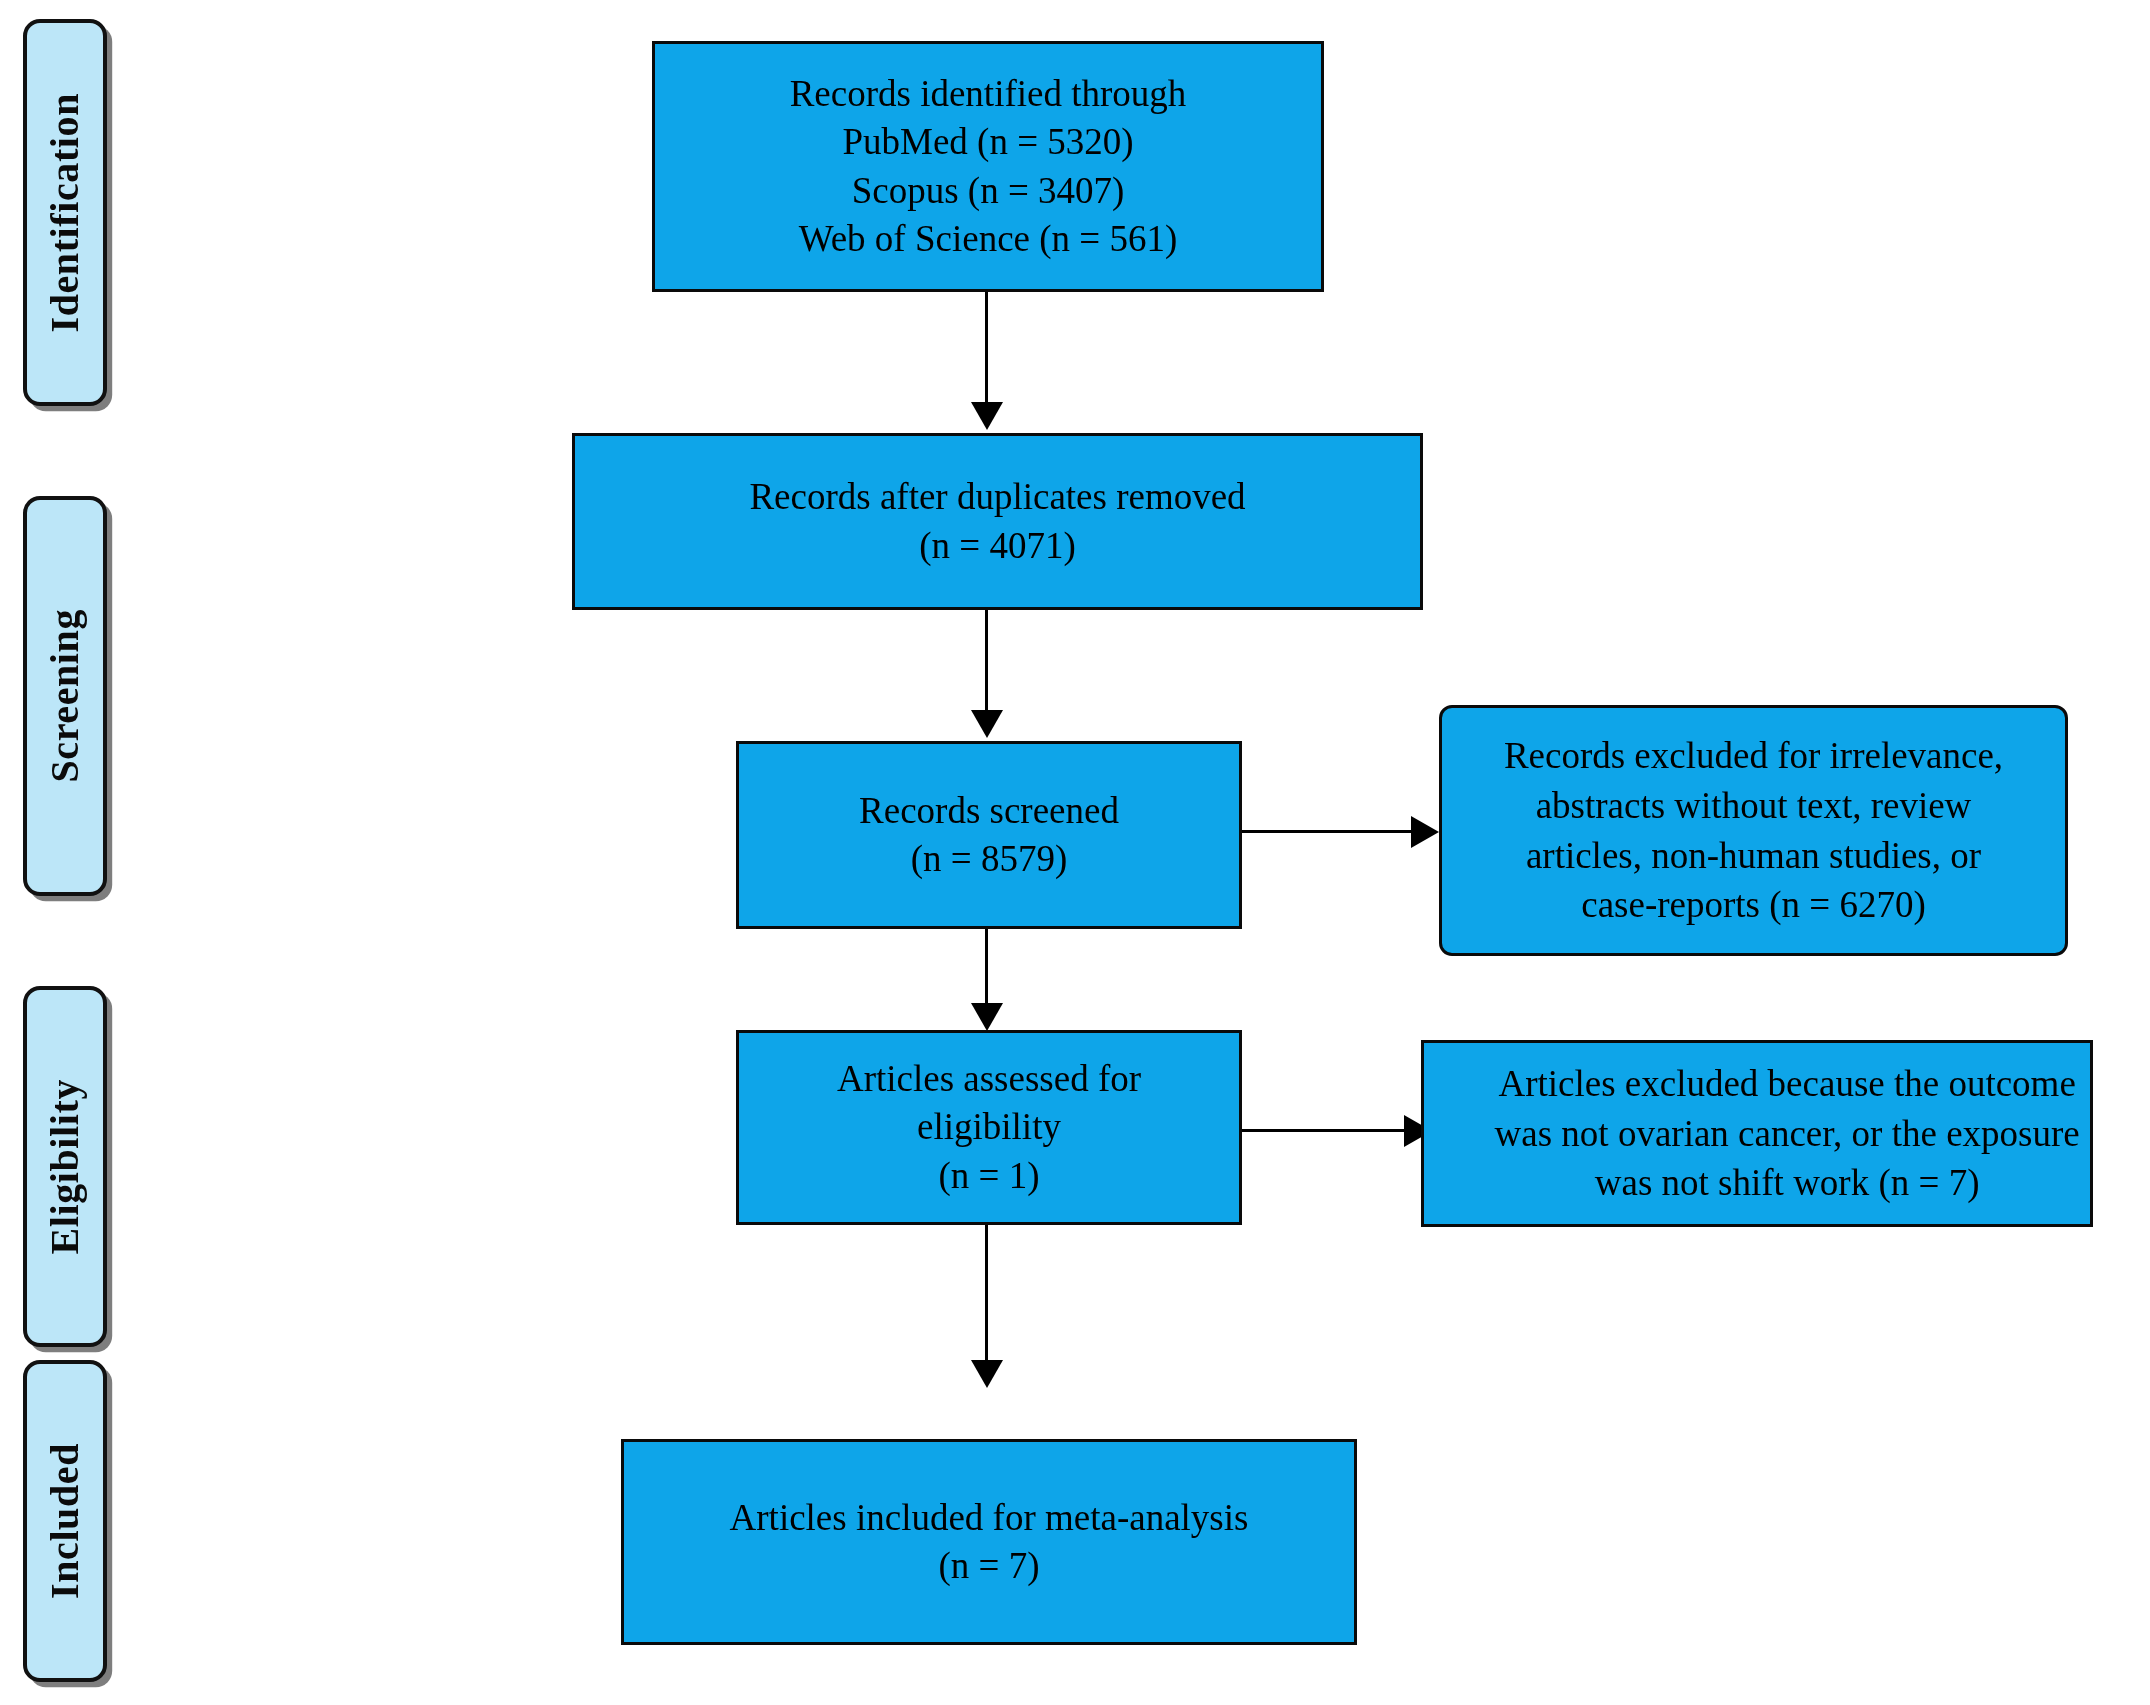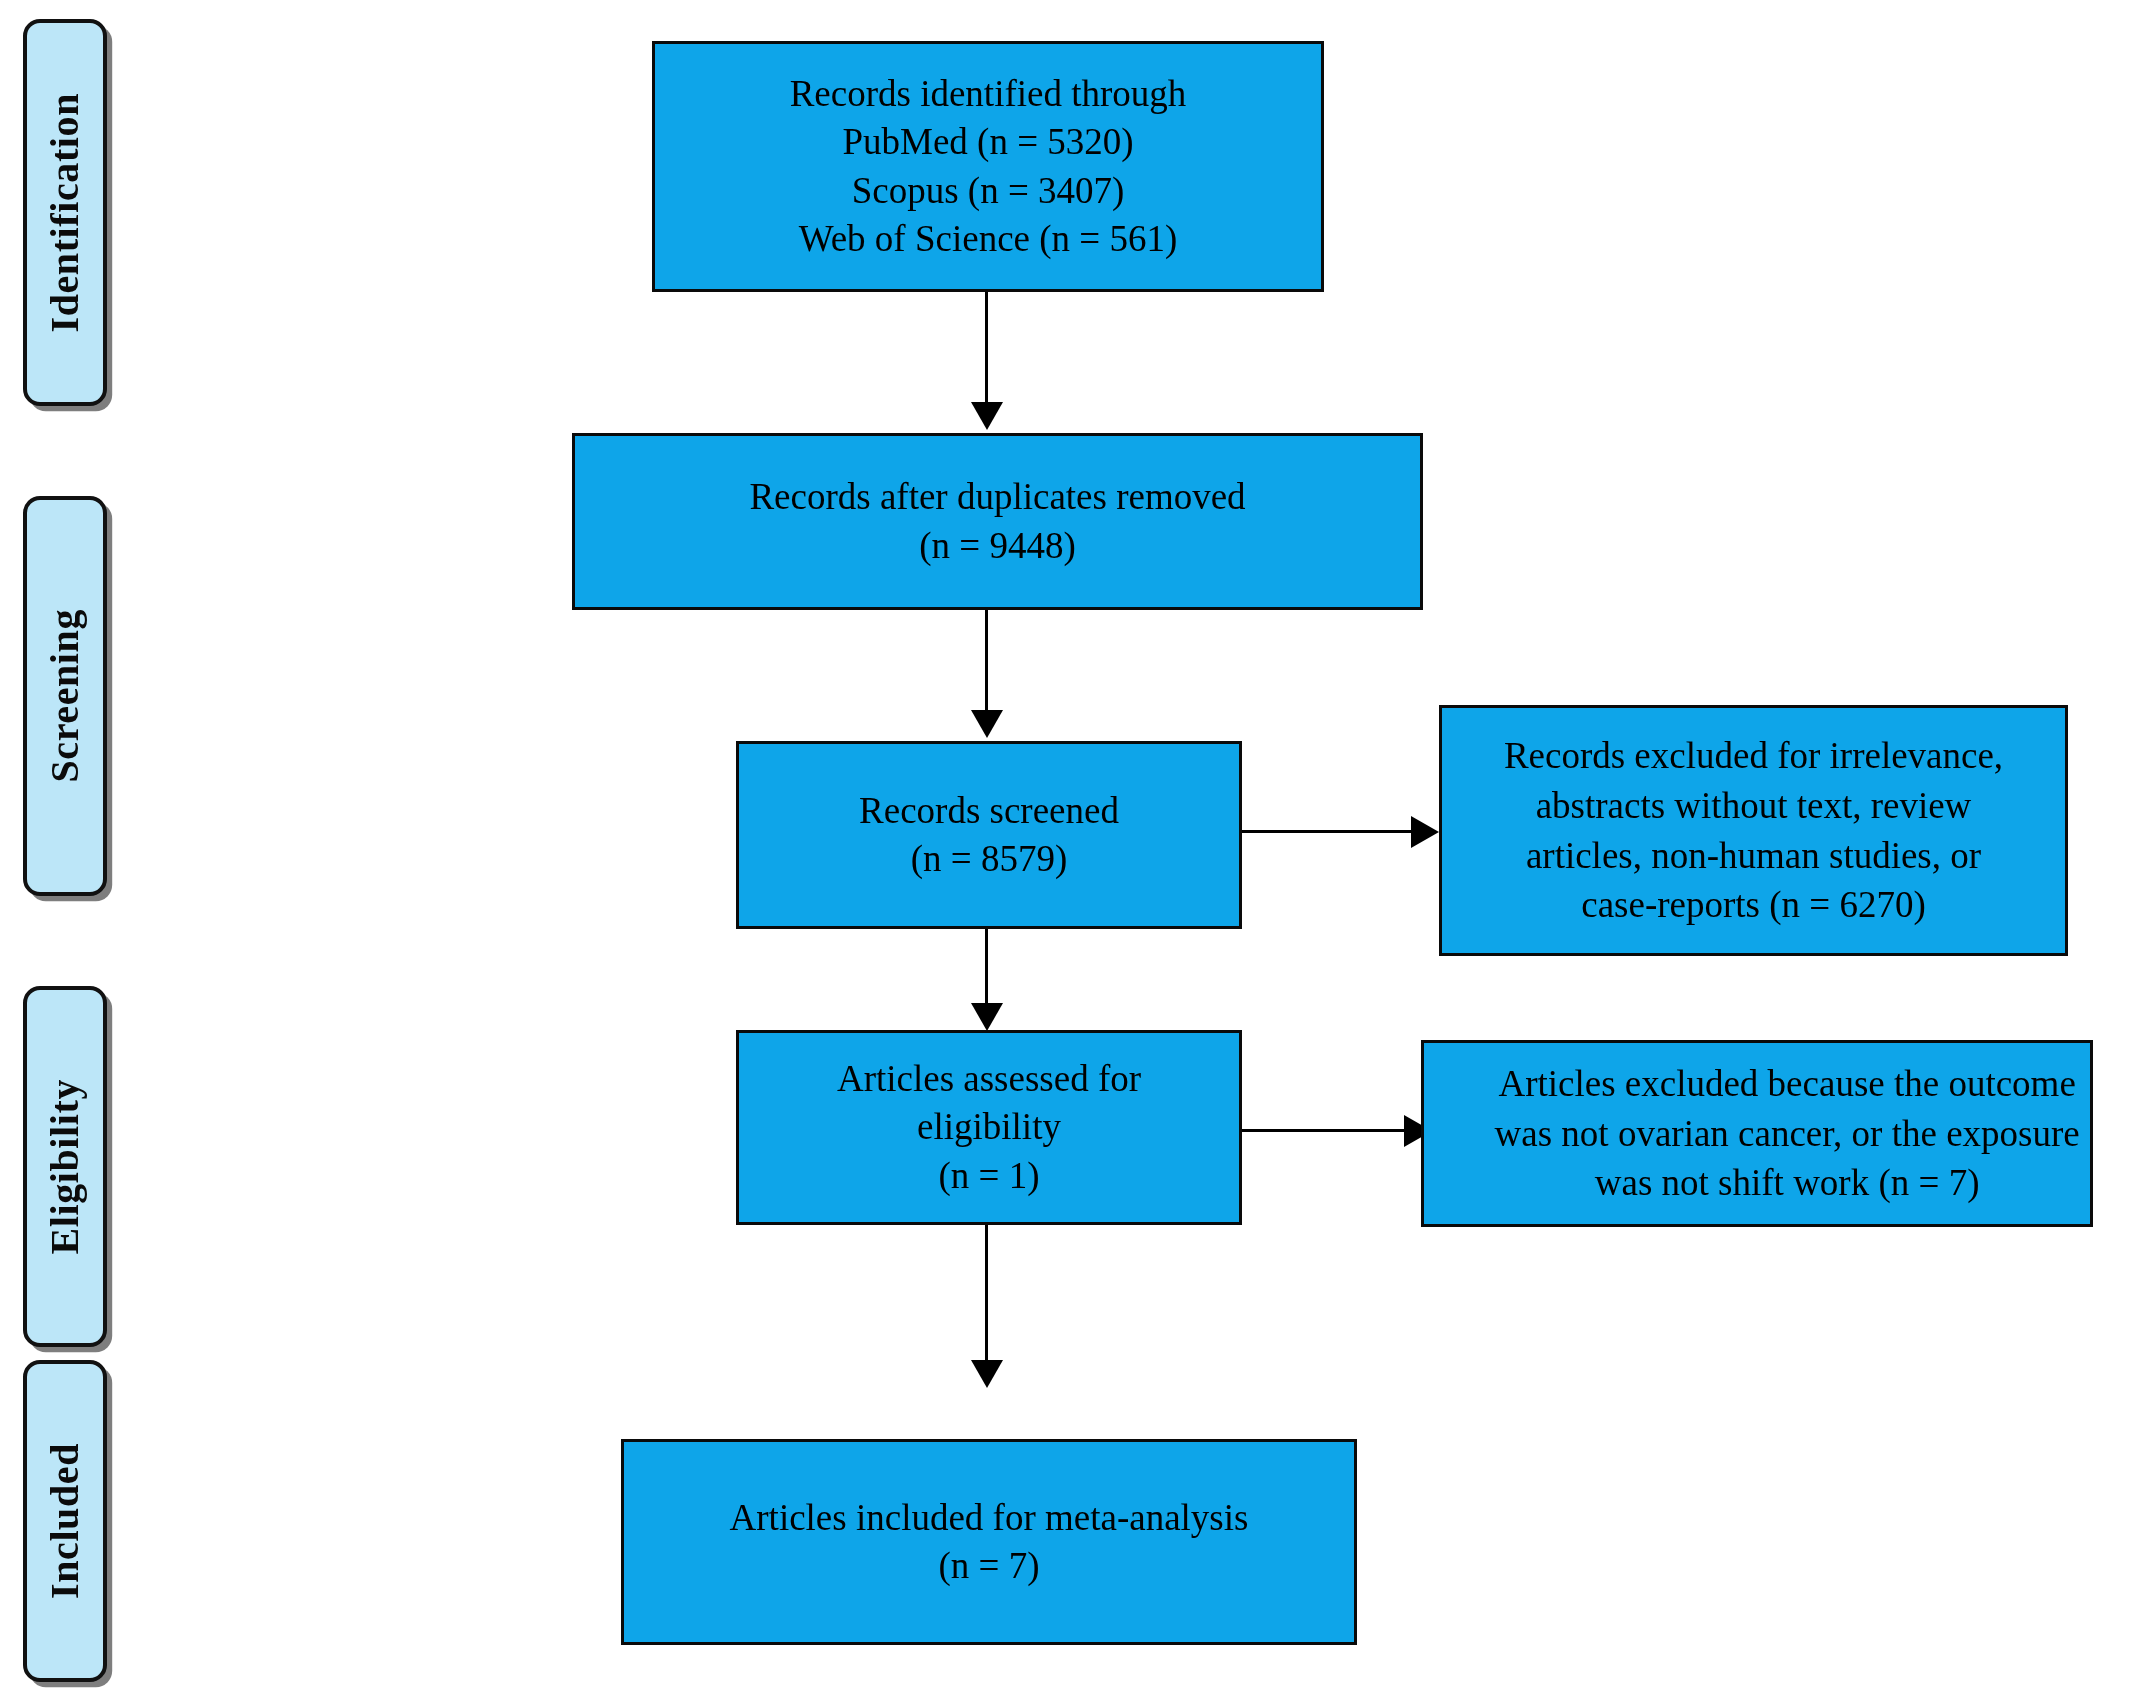--- a/index.html
+++ b/index.html
@@ -112,35 +112,35 @@
 PubMed (n = 5320)
 Scopus (n = 3407)
 Web of Science (n = 561)</span>
   </div>
 
   <div class="v-line" style="left:985px; top:292px; height:113px;"></div>
   <div class="arrow-down" style="left:971px; top:402px;"></div>
 
   <div class="flow-box" style="left:572px; top:433px; width:851px; height:177px;">
     <span class="box-text">Records after duplicates removed
-(n = 9448)</span>
+(n = 4071)</span>
   </div>
 
   <div class="v-line" style="left:985px; top:610px; height:103px;"></div>
   <div class="arrow-down" style="left:971px; top:710px;"></div>
 
   <div class="flow-box" style="left:736px; top:741px; width:506px; height:188px;">
     <span class="box-text">Records screened
 (n = 8579)</span>
   </div>
 
   <div class="h-line" style="left:1242px; top:830px; width:171px;"></div>
   <div class="arrow-right" style="left:1411px; top:816px;"></div>
 
-  <div class="flow-box tight" style="left:1439px; top:705px; width:629px; height:251px;">
+  <div class="flow-box tight" style="left:1439px; top:705px; width:629px; height:251px;border-radius:13px;">
     <span class="box-text">Records excluded for irrelevance,
 abstracts without text, review
 articles, non-human studies, or
 case-reports (n = 6270)</span>
   </div>
 
   <div class="v-line" style="left:985px; top:929px; height:77px;"></div>
   <div class="arrow-down" style="left:971px; top:1003px;"></div>
 
   <div class="flow-box" style="left:736px; top:1030px; width:506px; height:195px;">

